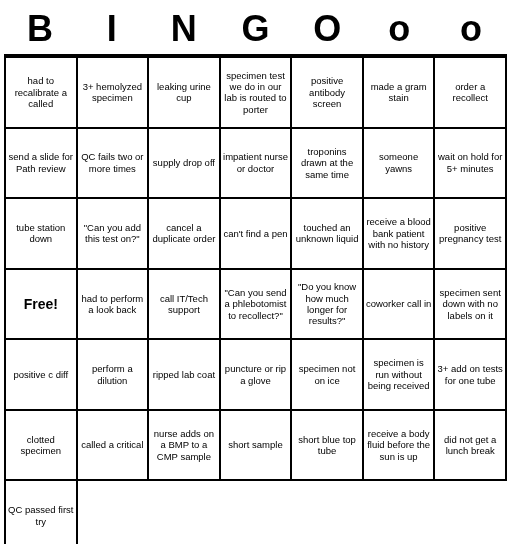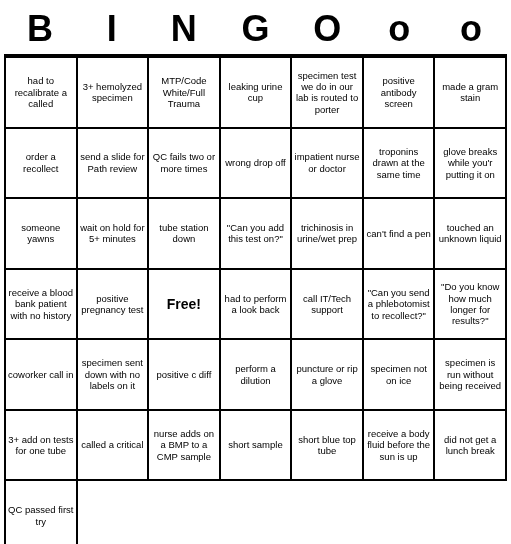--- a/index.html
+++ b/index.html
@@ -62,54 +62,54 @@
       <span>N</span>
       <span>G</span>
       <span>O</span>
       <span>o</span>
       <span>o</span>
     </div>
   <div class="bingo-grid">
 
   <div class="bingo-cell">had to recalibrate a called</div>
       <div class="bingo-cell">3+ hemolyzed specimen</div>
-      <div class="bingo-cell">MTP/Code White/Full Trauma</div>
       <div class="bingo-cell">leaking urine cup</div>
       <div class="bingo-cell">specimen test we do in our lab is routed to porter</div>
       <div class="bingo-cell">positive antibody screen</div>
       <div class="bingo-cell">made a gram stain</div>
       <div class="bingo-cell">order a recollect</div>
       <div class="bingo-cell">send a slide for Path review</div>
       <div class="bingo-cell">QC fails two or more times</div>
-      <div class="bingo-cell">wrong drop off</div>
+      <div class="bingo-cell">supply drop off</div>
       <div class="bingo-cell">impatient nurse or doctor</div>
       <div class="bingo-cell">troponins drawn at the same time</div>
-      <div class="bingo-cell">glove breaks while you'r putting it on</div>
       <div class="bingo-cell">someone yawns</div>
       <div class="bingo-cell">wait on hold for 5+ minutes</div>
       <div class="bingo-cell">tube station down</div>
       <div class="bingo-cell">"Can you add this test on?"</div>
-      <div class="bingo-cell">trichinosis in urine/wet prep</div>
+      <div class="bingo-cell">cancel a duplicate order</div>
       <div class="bingo-cell">can't find a pen</div>
       <div class="bingo-cell">touched an unknown liquid</div>
       <div class="bingo-cell">receive a blood bank patient with no history</div>
       <div class="bingo-cell">positive pregnancy test</div>
       <div class="bingo-cell free">Free!</div>
       <div class="bingo-cell">had to perform a look back</div>
       <div class="bingo-cell">call IT/Tech support</div>
       <div class="bingo-cell">"Can you send a phlebotomist to recollect?"</div>
       <div class="bingo-cell">"Do you know how much longer for results?"</div>
       <div class="bingo-cell">coworker call in</div>
       <div class="bingo-cell">specimen sent down with no labels on it</div>
       <div class="bingo-cell">positive c diff</div>
       <div class="bingo-cell">perform a dilution</div>
+      <div class="bingo-cell">ripped lab coat</div>
       <div class="bingo-cell">puncture or rip a glove</div>
       <div class="bingo-cell">specimen not on ice</div>
       <div class="bingo-cell">specimen is run without being received</div>
       <div class="bingo-cell">3+ add on tests for one tube</div>
+      <div class="bingo-cell">clotted specimen</div>
       <div class="bingo-cell">called a critical</div>
       <div class="bingo-cell">nurse adds on a BMP to a CMP sample</div>
       <div class="bingo-cell">short sample</div>
       <div class="bingo-cell">short blue top tube</div>
       <div class="bingo-cell">receive a body fluid before the sun is up</div>
       <div class="bingo-cell">did not get a lunch break</div>
       <div class="bingo-cell">QC passed first try</div>
     </div>
 </div>
 

